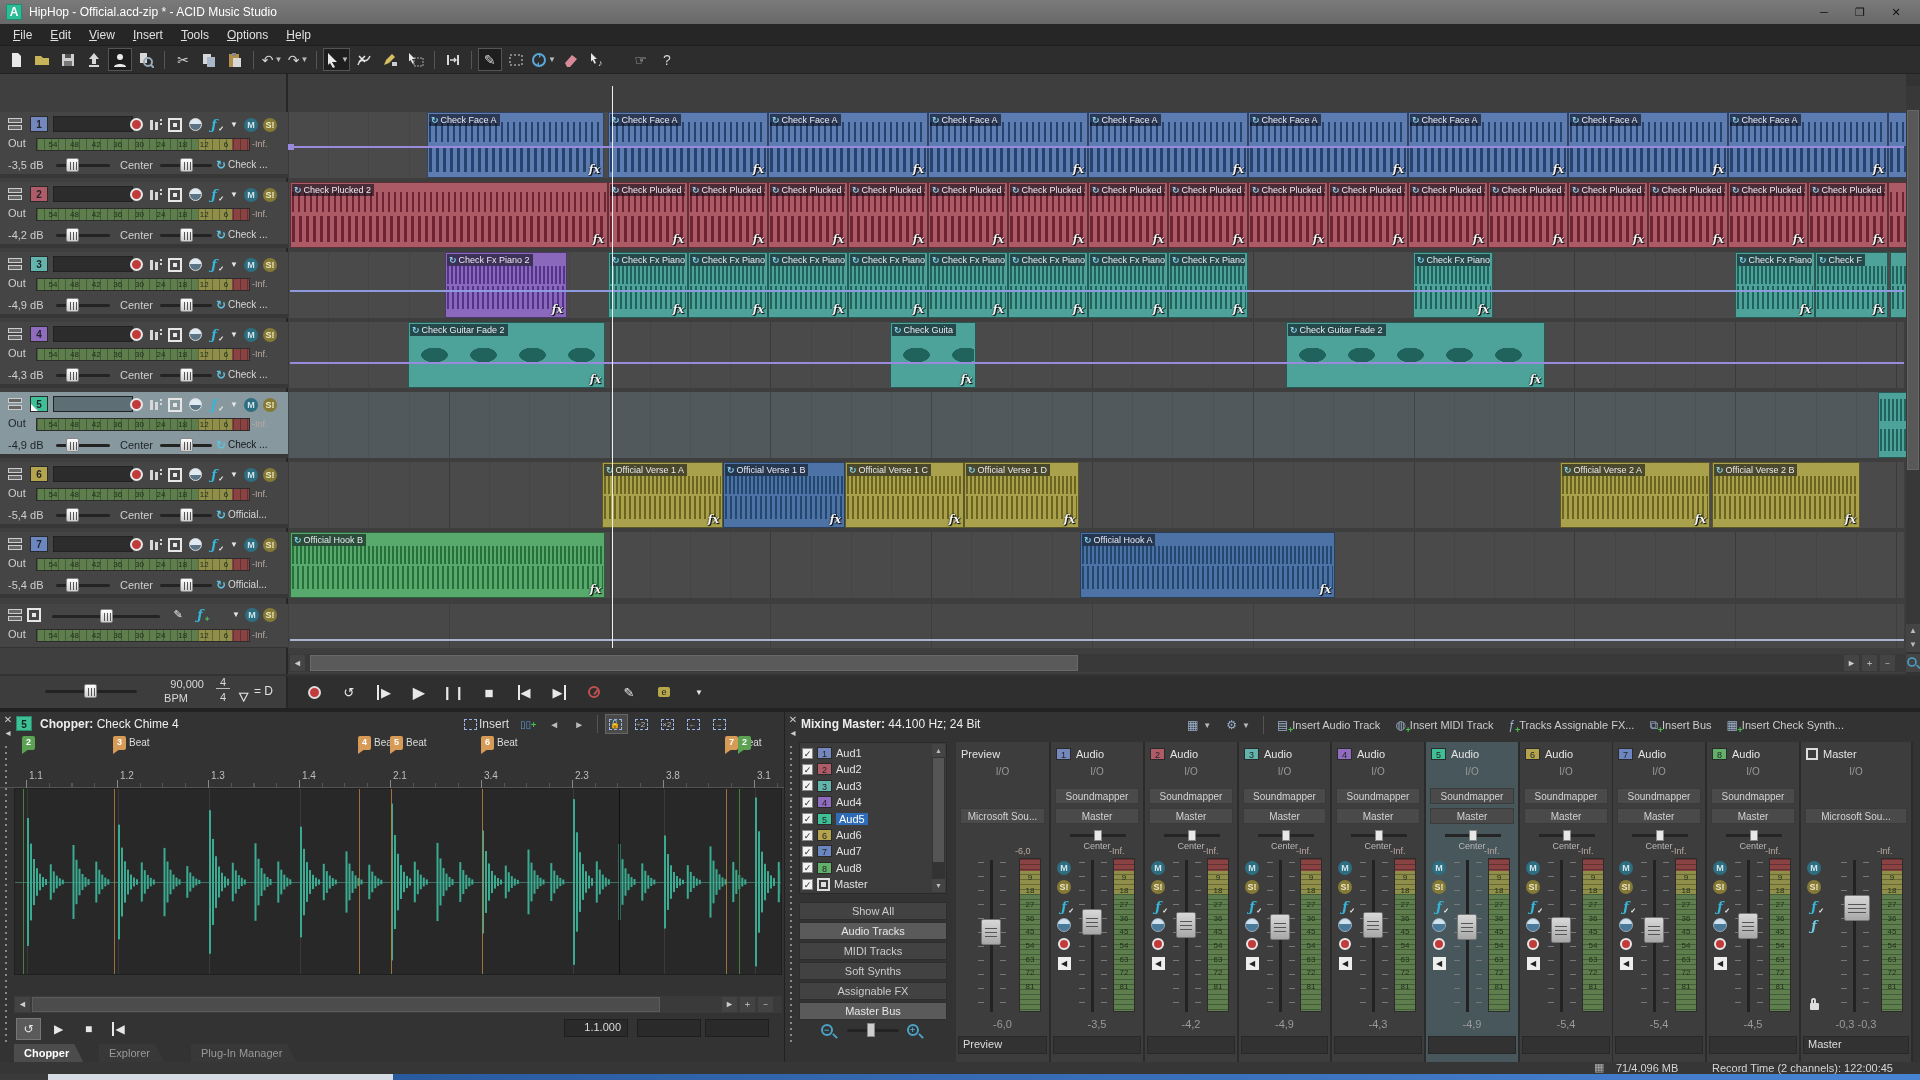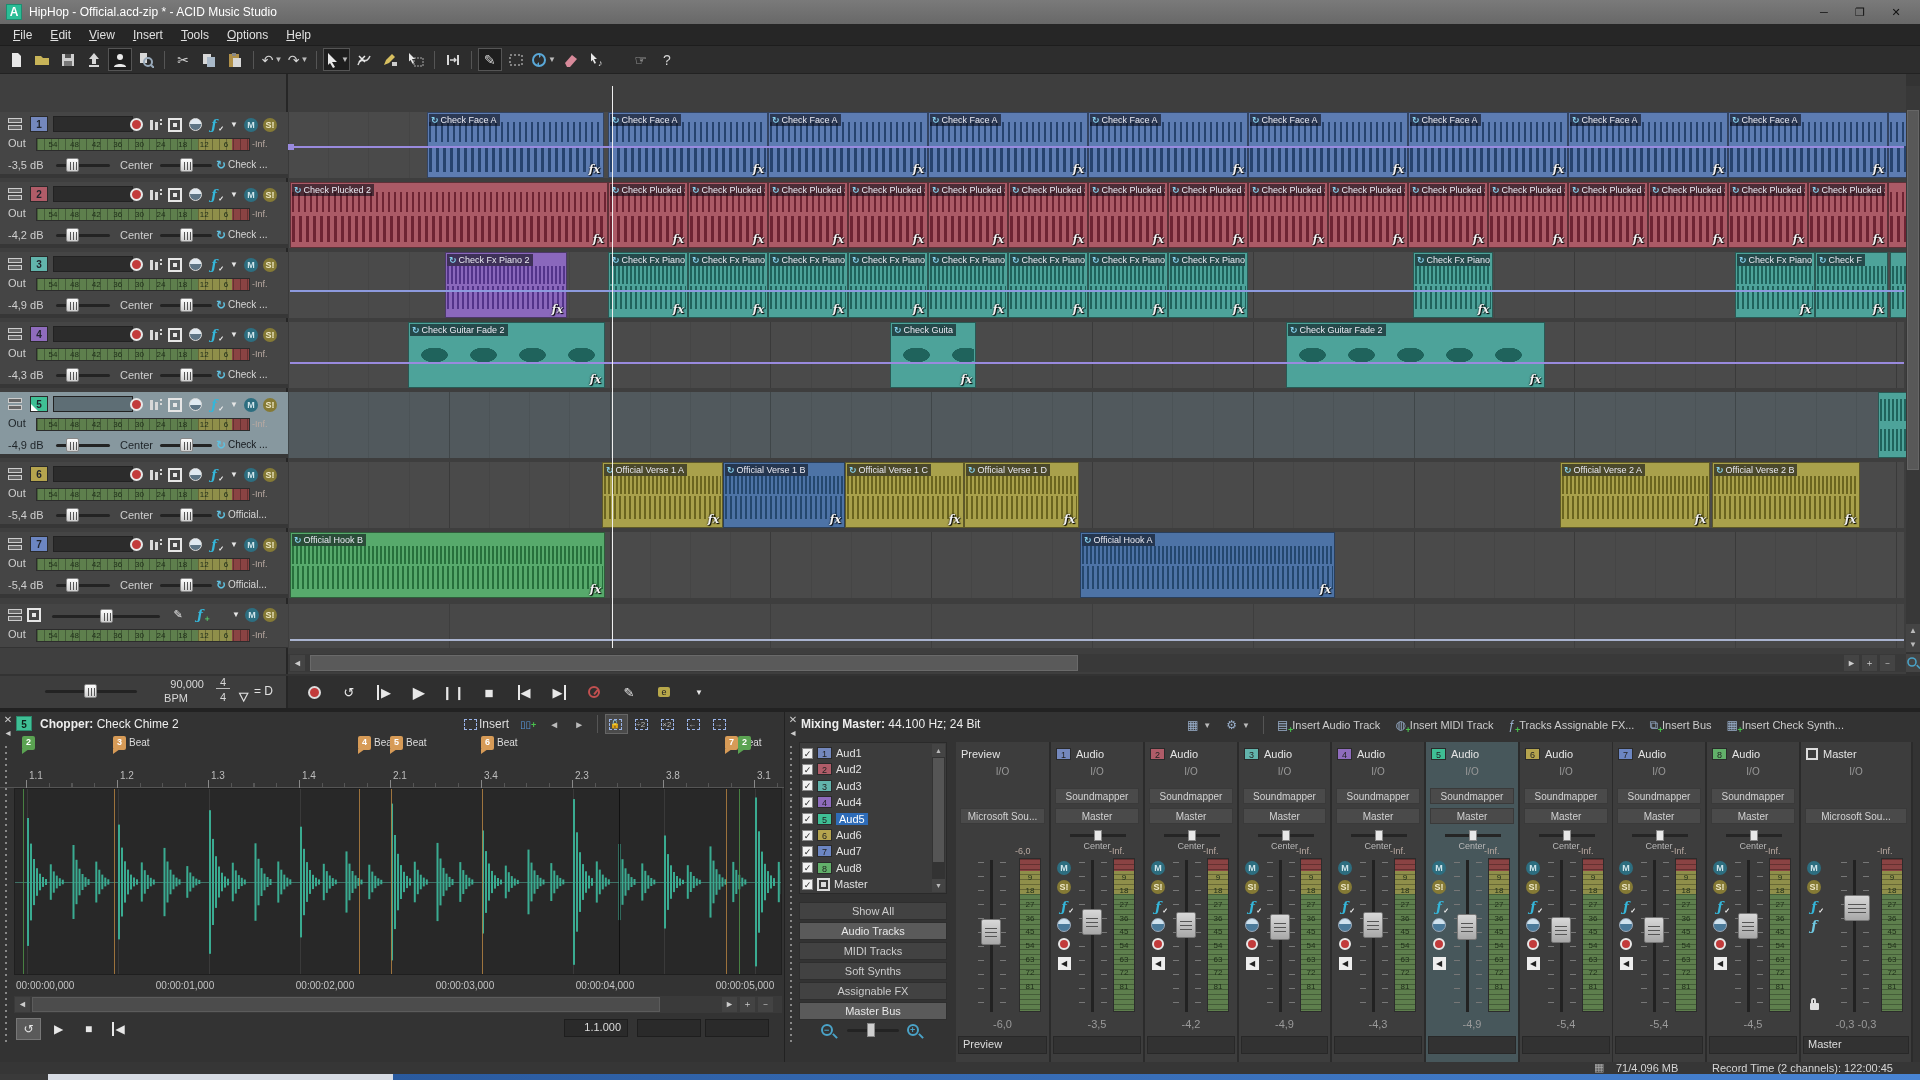--- a/index.html
+++ b/index.html
@@ -1216,21 +1216,21 @@
       </div>
       <div class="tpb" style="font-size: 8px;">▼</div>
     </div>
   <div class="abs" id="maindivider"></div>
 
   <div class="abs" id="chopper">
     <div class="abs dockx" style="left:2px;top:2px">✕</div>
     <div class="abs dockx" style="left:2px;top:15px">◂</div>
     <div class="abs dots" style="left:3px;top:34px;height:300px;width:6px"></div>
     <div class="abs badge5" style="left:16px;top:4px">5</div>
-    <div class="abs paneltitle" style="left:40px;top:5px"><b>Chopper:</b> <span>Check Chime 2</span></div>
+    <div class="abs paneltitle" style="left:40px;top:5px"><b>Chopper:</b> <span>Check Chime 4</span></div>
     <div class="abs chtb" style="left:460px;top:2px" id="choppertb">
         <div class="btn">
           <span class="dashbox"></span>
           <span style="color:#ddd;font-size:12px">Insert</span>
         </div>
         <div class="btn">
           <span style="color:#5a9adf">▯▯<b style="color:#49c24d;font-size:9px">+</b></span>
         </div>
         <div class="btn">◄</div>
         <div class="btn">►</div>
@@ -1496,45 +1496,42 @@
           <rect x="8" y="0" width="1" height="187" fill="#4e8f46" opacity=".85"></rect>
           <rect x="99" y="0" width="1" height="187" fill="#b07f3f" opacity=".85"></rect>
           <rect x="344" y="0" width="1" height="187" fill="#b07f3f" opacity=".85"></rect>
           <rect x="376" y="0" width="1" height="187" fill="#b07f3f" opacity=".85"></rect>
           <rect x="467" y="0" width="1" height="187" fill="#b07f3f" opacity=".85"></rect>
           <rect x="711" y="0" width="1" height="187" fill="#b07f3f" opacity=".85"></rect>
           <rect x="724" y="0" width="1" height="187" fill="#4e8f46" opacity=".85"></rect>
           <rect x="604" y="0" width="1" height="187" fill="#101010"></rect>
         </svg>
     </div>
-    <div class="abs" id="chtimes" style="left:14px;top:266px;width:768px;height:16px">
-        <span class="chtime" style="left: 2px; top: 2px; transform: none;">00:00:00,000</span>
-        <span class="chtime" style="left: 171px; top: 2px;">00:00:01,000</span>
-        <span class="chtime" style="left: 311px; top: 2px;">00:00:02,000</span>
-        <span class="chtime" style="left: 451px; top: 2px;">00:00:03,000</span>
-        <span class="chtime" style="left: 591px; top: 2px;">00:00:04,000</span>
-        <span class="chtime" style="left: 731px; top: 2px;">00:00:05,000</span>
-      </div>
     <div class="abs" id="chsb">
       <div class="chsbtn" style="left:1px">◄</div>
       <div class="thumb"></div>
       <div class="chsbtn" style="left:708px">►</div>
       <div class="chsbtn" style="left:726px">＋</div>
       <div class="chsbtn" style="left:744px">－</div>
     </div>
     <div class="abs" id="chtransport" style="left:0;top:304px;width:784px;height:26px">
         <div class="chtpb pressed" style="left: 16px; top: 2px;">↺</div>
         <div class="chtpb" style="left: 46px; top: 2px;">▶</div>
         <div class="chtpb" style="left: 76px; top: 2px;">■</div>
         <div class="chtpb" style="left: 106px; top: 2px;">
           <span style="border-left:2px solid #e8e8e8;padding-left:1px">◀</span>
         </div>
         <div class="valbox" style="left: 564px; top: 3px; width: 64px;">1.1.000</div>
         <div class="valbox" style="left: 637px; top: 3px; width: 64px;"></div>
         <div class="valbox" style="left: 705px; top: 3px; width: 64px;"></div>
+      </div>
+    <div class="abs" id="chtabs" style="left:14px;top:332px;width:770px;height:18px">
+        <div class="tab active" style="left: 0px;">Chopper</div>
+        <div class="tab" style="left: 85px;">Explorer</div>
+        <div class="tab" style="left: 177px;">Plug-In Manager</div>
       </div>
   </div>
 
   <div class="abs" id="mixer">
     <div class="abs dockx" style="left:2px;top:2px">✕</div>
     <div class="abs dockx" style="left:2px;top:15px">◂</div>
     <div class="abs dots" style="left:3px;top:34px;height:300px;width:6px"></div>
     <div class="abs paneltitle" style="left:16px;top:5px"><b>Mixing Master:</b><span> 44.100 Hz; 24 Bit</span></div>
     <div class="abs chtb" style="left:396px;top:2px" id="mixertb">
         <div class="mxtbtn">

